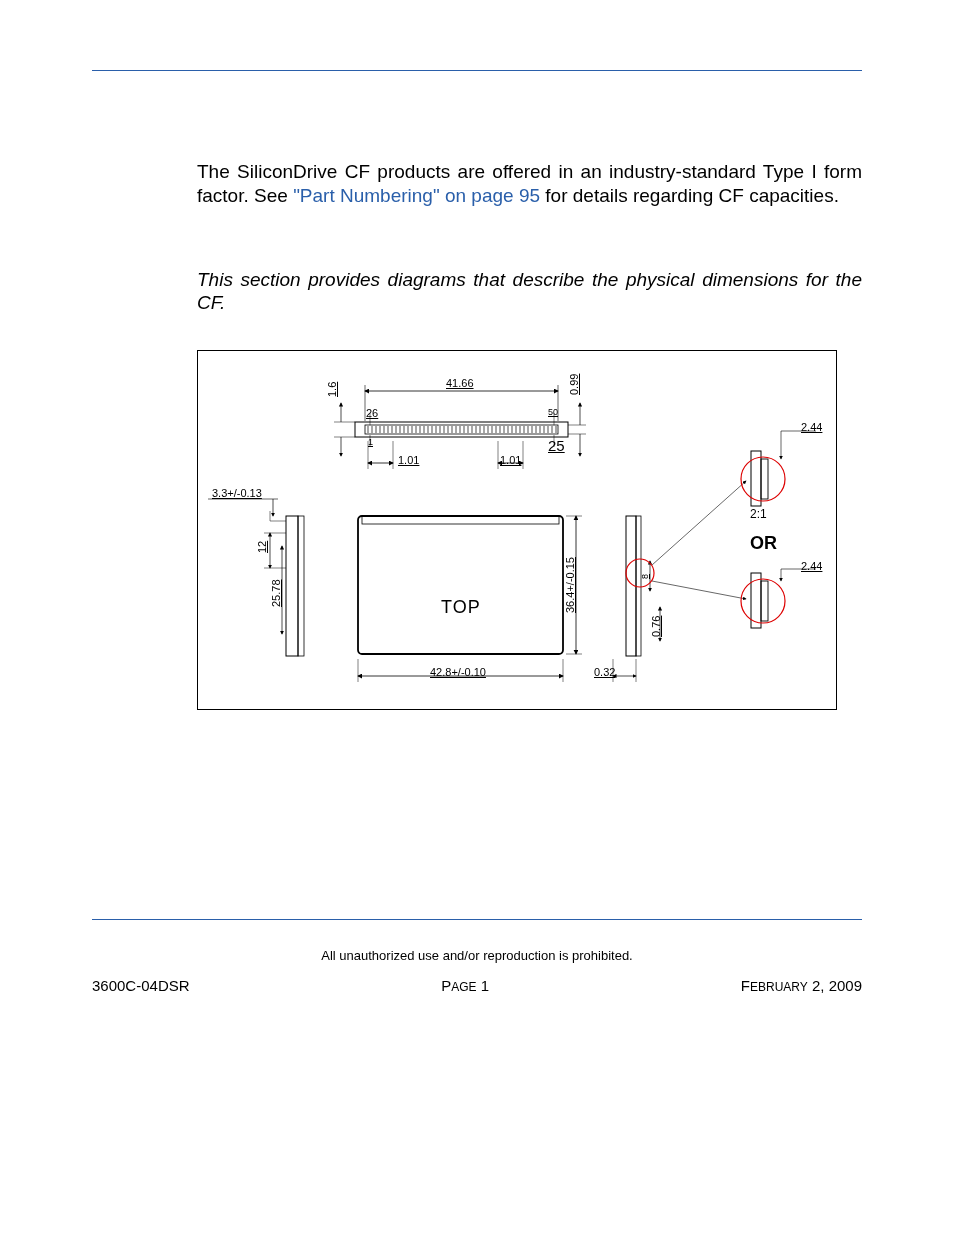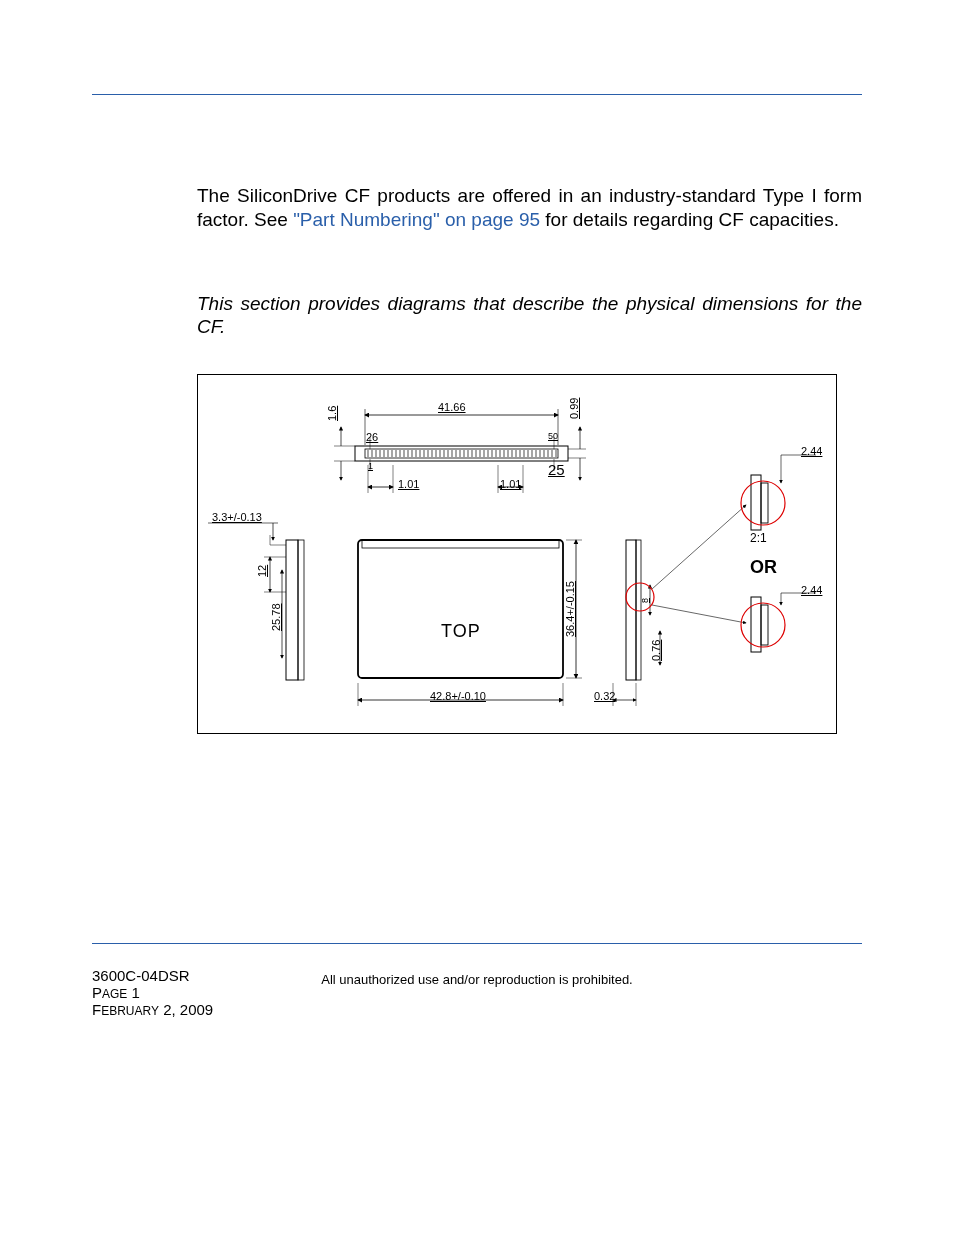--- a/index.html
+++ b/index.html
@@ -1,20 +1,19 @@
 <!DOCTYPE html>
 <html><head>
 <meta charset="utf-8">
 <style>
   * { box-sizing: border-box; margin: 0; padding: 0; }
   html, body { width: 954px; height: 1235px; font-family: Arial, Helvetica, sans-serif; background: #fff; color: #000; }
   .page {
     width: 954px; height: 1042px; position: relative;
     padding: 54px 92px 40px 92px;
-    margin-top: 24px;
   }
   .top-rule {
     position: absolute; left: 92px; right: 92px; top: 70px;
     border-top: 1px solid #2a5faa;
   }
   .content {
     position: absolute; left: 197px; top: 160px; right: 92px;
   }
   .para {
     font-size: 19px; line-height: 1.25; text-align: justify;
@@ -35,21 +34,20 @@
     border-top: 1px solid #2a5faa;
   }
   .disclaimer {
     position: absolute; left: 92px; right: 92px; bottom: 78px;
     text-align: center; font-size: 13px; line-height: 1.25;
   }
   .footer {
     position: absolute; left: 92px; right: 92px; bottom: 48px;
     display: flex; justify-content: space-between; align-items: baseline;
     font-size: 15px;
-    flex-direction: column;
   }
   .footer .center { font-variant: small-caps; }
   .footer .right { font-variant: small-caps; }
 </style>
 </head>
 <body>
 
 <div class="page">
   <div class="top-rule"></div>
 
@@ -167,21 +165,21 @@
           <line x1="583" y1="80" x2="583" y2="108" stroke="#000" stroke-width="0.6" marker-end="url(#arr)"></line>
 
           <rect x="553" y="222" width="10" height="55" fill="none" stroke="#000" stroke-width="1"></rect>
           <rect x="563" y="230" width="7" height="40" fill="none" stroke="#000" stroke-width="0.9"></rect>
           <circle cx="565" cy="250" r="22" fill="none" stroke="#d00" stroke-width="1.2"></circle>
           <line x1="583" y1="218" x2="618" y2="218" stroke="#000" stroke-width="0.6"></line>
           <line x1="583" y1="218" x2="583" y2="230" stroke="#000" stroke-width="0.6" marker-end="url(#arr)"></line>
         </g>
       </svg>
 
-      <span class="dimline underline" style="left:240px; top:26px;">41.66</span>
+      <span class="dimline underline" style="left:248px; top:26px;">41.66</span>
       <span class="dimline underline" style="left:128px; top:46px; transform:rotate(-90deg); transform-origin:left top;">1.6</span>
       <span class="dimline underline" style="left:370px; top:44px; transform:rotate(-90deg); transform-origin:left top;">0.99</span>
       <span class="dimline underline" style="left:168px; top:56px; font-size:11px;">26</span>
       <span class="dimline underline" style="left:350px; top:56px; font-size:9px;">50</span>
       <span class="dimline underline" style="left:170px; top:86px; font-size:9px;">1</span>
       <span class="dimline underline" style="left:350px; top:86px; font-size:15px;">25</span>
       <span class="dimline underline" style="left:200px; top:103px;">1.01</span>
       <span class="dimline underline" style="left:302px; top:103px;">1.01</span>
 
       <span class="dimline underline" style="left:14px; top:136px;">3.3+/-0.13</span>

